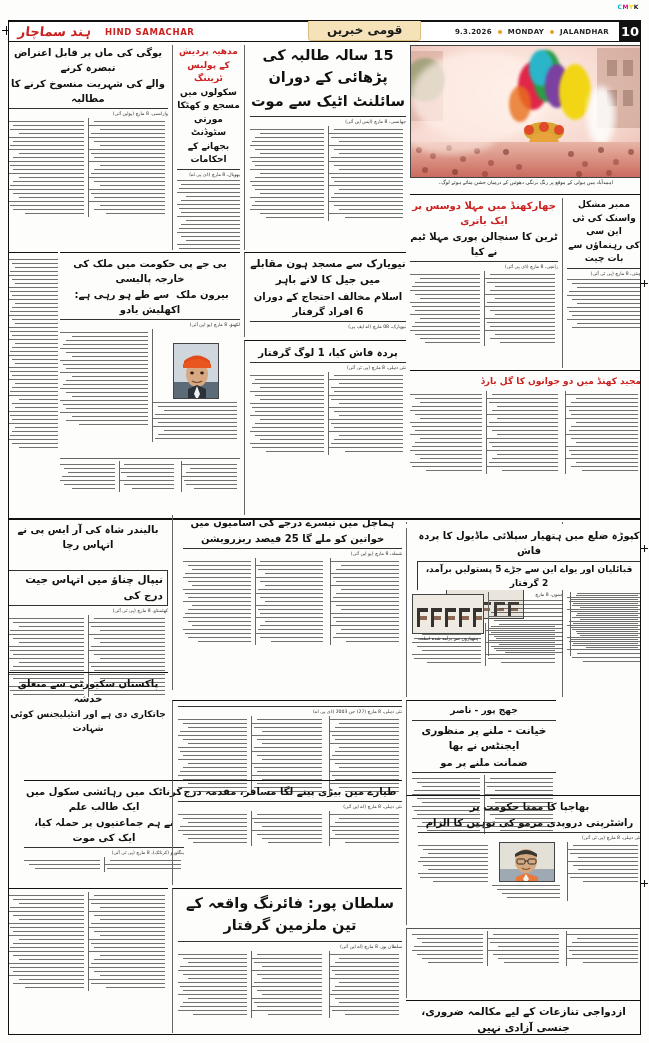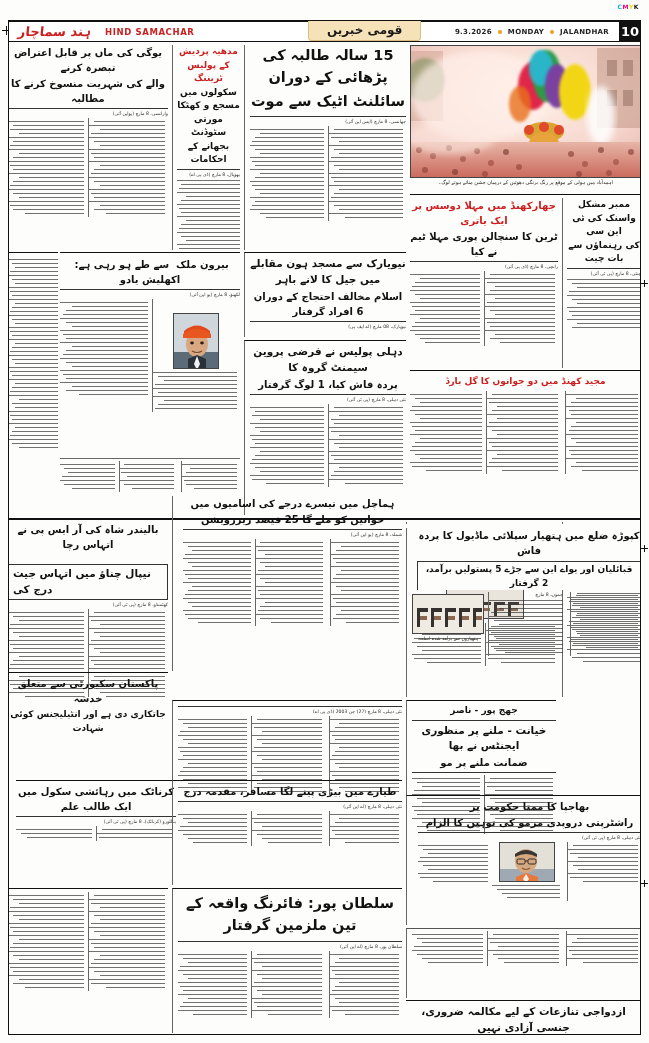--- a/index.html
+++ b/index.html
@@ -96,21 +96,21 @@
     color: #111; line-height: 1.5;
     font-family: "DejaVu Sans", sans-serif;
   }
   .hl.red { color: #cc2020; }
   .hl-lg { font-size: 14.5px; }
   .hl-md { font-size: 10px; }
   .hl-sm { font-size: 10.5px; }
   .hl-xs { font-size: 9px; }
 
   .kicker {
-    direction: rtl; text-align: center; font-size: 9px;
+    direction: rtl; font-size: 9px;
     font-weight: bold; color: #111; line-height: 1.6;
   }
   .kicker .rd { color: #cc2020; }
   .vrule { border-left: .6px solid #666; }
 
   .box { position: absolute; overflow: hidden; }
 
   .photo {
     position: relative; overflow: hidden;
     border: .6px solid #444; background: #ddd;
@@ -468,20 +468,21 @@
 
   <div class="box" style="left:244px; top:252px; width:162px; height:85px; border-left:.6px solid #666; padding-left:5px; border-top:1.4px solid #111; padding-top:3px">
     <div class="hl hl-sm">نیویارک سے مسجد ہون مقابلے میں جیل کا لانے باہر</div>
     <div class="hl hl-md" style="margin-top:1px">اسلام مخالف احتجاج کے دوران 6 افراد گرفتار</div>
     <div class="hr-sep2"></div>
     <div class="byline">نیویارک، 08 مارچ (اے ایف پی)</div>
 
   </div>
 
   <div class="box" style="left:60px; top:252px; width:180px; height:205px; border-top:1.4px solid #111; padding-top:3px">
+    <div class="hl hl-md">بی جے پی حکومت میں ملک کی خارجہ پالیسی</div>
     <div class="hl hl-md" style="margin-top:1px">
       <span class="red">بیرون ملک</span>
       <span>&nbsp;سے طے ہو رہی ہے:&nbsp;</span>
       <span class="blue">اکھلیش یادو</span>
     </div>
     <div class="hr-sep2"></div>
     <div class="byline">لکھنؤ، 8 مارچ (یو این آئی)</div>
     <div style="display:flex; gap:4px; margin-top:2px">
       <div class="body-col" style="flex:1">
         <div class="tline s1"></div>
@@ -587,23 +588,20 @@
         <div class="tline s3"></div>
         <div class="tline s2"></div>
       <div class="tline s4"></div>
         <div class="tline s1"></div>
         <div class="tline s2"></div>
         <div class="tline s5"></div>
     </div>
   </div>
 
   <div class="box" style="left:244px; top:340px; width:162px; height:175px; border-left:.6px solid #666; padding-left:5px; border-top:1.4px solid #111; padding-top:3px">
-    <div class="hl hl-sm">
-      <span>دہلی پولیس نے فرضی پروین سیمنٹ گروہ کا</span>
-    </div>
     <div class="hl hl-md" style="margin-top:1px">پردہ فاش کیا، 1 لوگ گرفتار</div>
     <div class="hr-sep2"></div>
     <div class="byline">نئی دہلی، 8 مارچ (پی ٹی آئی)</div>
     <div class="grp" style="margin-top:2px">
       <div class="body-col">
         <div class="tline s1"></div>
           <div class="tline s2"></div>
           <div class="tline s4"></div>
           <div class="tline s3"></div>
         <div class="tline s1"></div>
@@ -753,21 +751,21 @@
       </div>
     </div>
   </div>
 
   <div class="box" style="left:8px; top:518px; width:633px; height:1px; border-top:2px solid #111"></div>
 
   <div class="box" style="left:8px; top:522px; width:160px; height:175px;">
     <div class="hl hl-md">
       <span>بالیندر شاہ کی آر ایس پی نے اتہاس رچا</span>
     </div>
-    <div class="boxed-sub hl hl-sm" style="margin-top:12px;width:100%;text-align:left">نیپال چناؤ میں اتہاس جیت درج کی</div>
+    <div class="boxed-sub hl hl-sm" style="margin-top:18px;width:100%;text-align:right">نیپال چناؤ میں اتہاس جیت درج کی</div>
     <div class="byline" style="margin-top:2px">کھٹمنڈو، 8 مارچ (پی ٹی آئی)</div>
     <div class="grp" style="margin-top:2px">
       <div class="body-col">
         <div class="tline s1"></div>
           <div class="tline s2"></div>
           <div class="tline s3"></div>
           <div class="tline s4"></div>
         <div class="tline s1"></div>
           <div class="tline s2"></div>
           <div class="tline s3"></div>
@@ -807,21 +805,21 @@
         <div class="tline s2"></div>
           <div class="tline s4"></div>
           <div class="tline s1"></div>
           <div class="tline s2"></div>
         <div class="tline s3"></div>
           <div class="tline s5"></div>
       </div>
     </div>
   </div>
 
-  <div class="box" style="left:172px; top:496px; width:230px; height:175px; border-left:.6px solid #666; padding-left:10px">
+  <div class="box" style="left:172px; top:515px; width:230px; height:175px; border-left:.6px solid #666; padding-left:10px">
     <div class="hl hl-md">ہماچل میں تیسرے درجے کی اسامیوں میں</div>
     <div class="hl hl-md" style="margin-top:1px">خواتین کو ملے گا 25 فیصد ریزرویشن</div>
     <div class="hr-sep2"></div>
     <div class="byline">شملہ، 8 مارچ (یو این آئی)</div>
     <div class="grp" style="margin-top:2px">
       <div class="body-col">
         <div class="tline s1"></div>
           <div class="tline s2"></div>
           <div class="tline s3"></div>
           <div class="tline s4"></div>
@@ -1101,22 +1099,26 @@
         <div class="tline s4"></div>
           <div class="tline s5"></div>
       </div>
     </div>
   </div>
 
   <div class="box" style="left:406px; top:700px; width:235px; height:0px"></div>
 
   <div class="box" style="left:406px; top:540px; width:0; height:0"></div>
 
-  <div class="box" style="left:16px; top:780px; width:160px; height:105px; border-top:1.4px solid #111; padding-top:3px">
+  <div class="box" style="left:24px; top:780px; width:160px; height:105px; border-top:1.4px solid #111; padding-top:3px">
     <div class="hl hl-md">کرناٹک میں رہائشی سکول میں ایک طالب علم</div>
+    <div class="hl hl-md" style="margin-top:1px">
+      <span>نے ہم جماعتیوں پر حملہ کیا،</span>
+      <span class="red">ایک کی موت</span>
+    </div>
     <div class="hr-sep2"></div>
     <div class="byline">بنگلورو (کرناٹک)، 8 مارچ (پی ٹی آئی)</div>
     <div class="grp" style="margin-top:2px">
       <div class="body-col">
         <div class="tline s1"></div>
           <div class="tline s2"></div>
           <div class="tline s3"></div>
 
       </div>
       <div class="body-col vrule" style="padding-right:3px">

